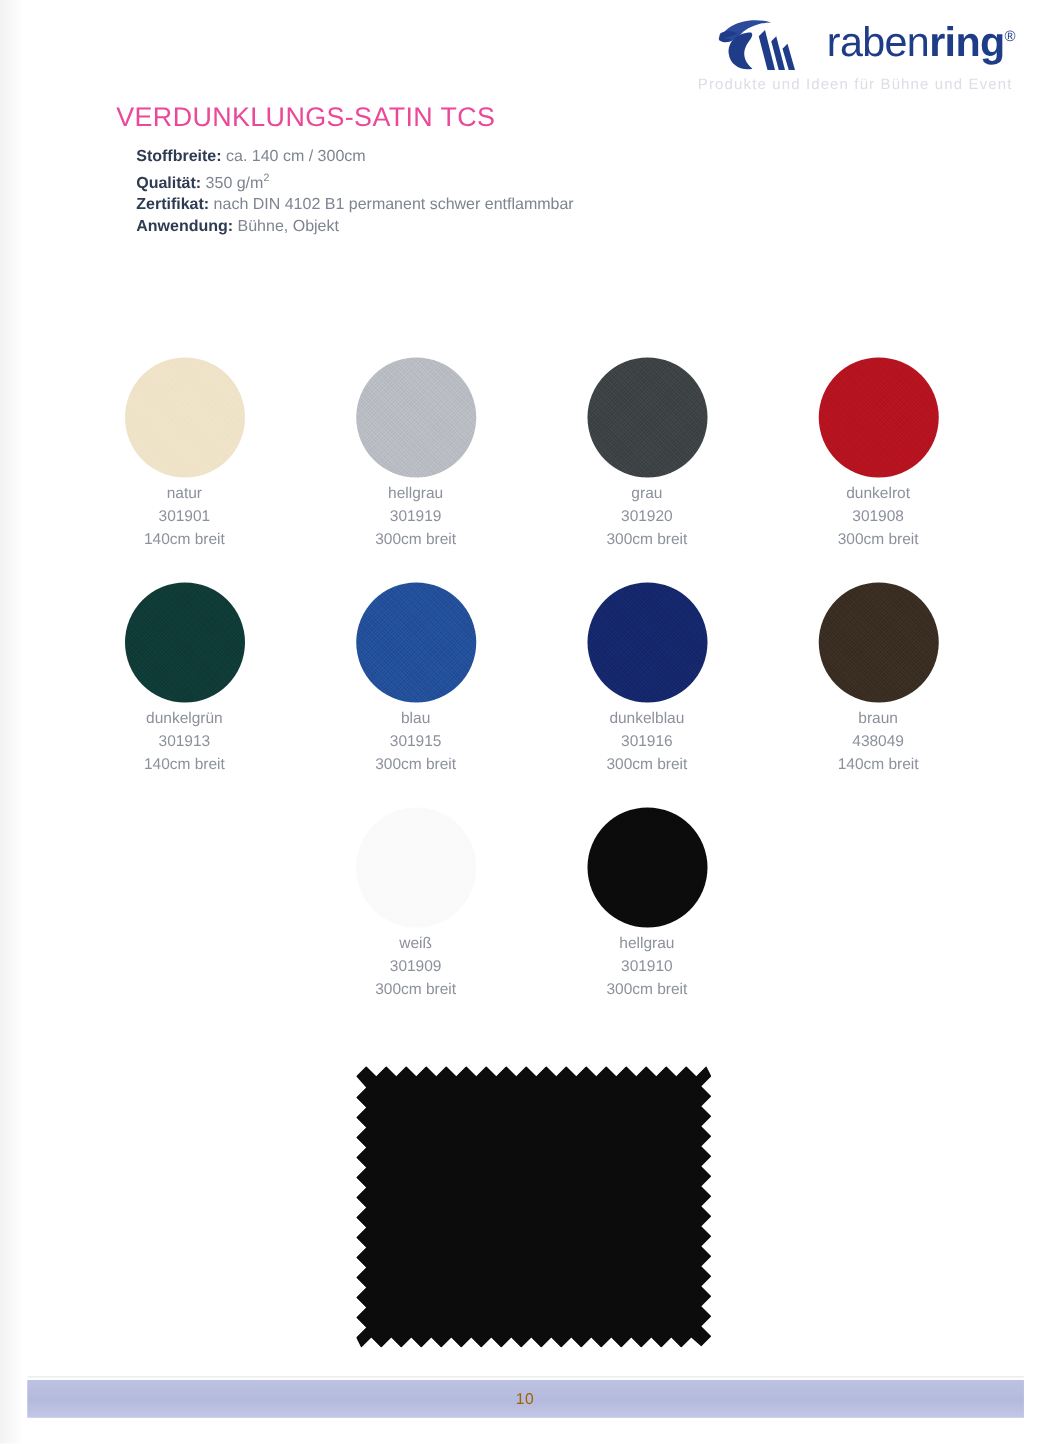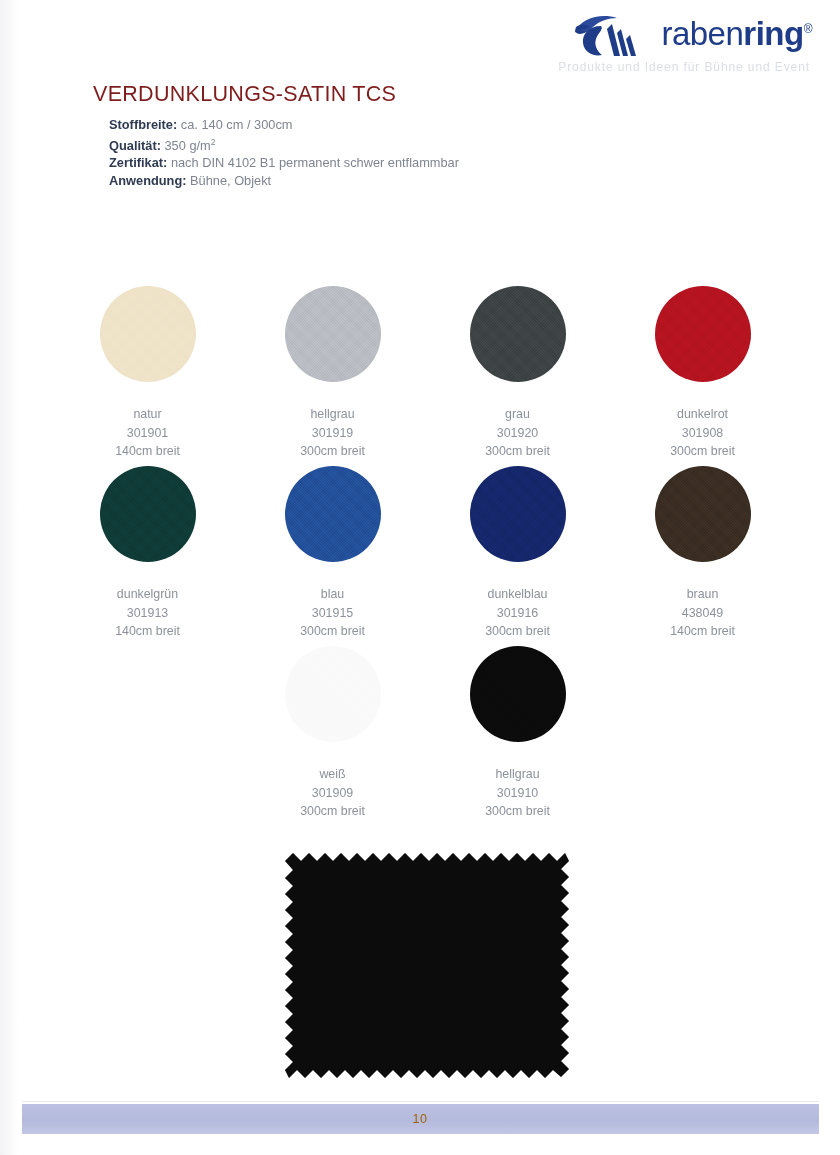--- a/index.html
+++ b/index.html
@@ -120,21 +120,21 @@
     content: "";
     position: absolute;
     inset: 0;
     border-radius: 50%;
     background-image:
       repeating-linear-gradient(45deg, rgba(255,255,255,.05) 0 1px, rgba(0,0,0,.05) 1px 2px),
       repeating-linear-gradient(-45deg, rgba(255,255,255,.035) 0 1px, rgba(0,0,0,.035) 1px 2px);
     mix-blend-mode: overlay;
   }
   .caption {
-    margin-top: 23px;
+    margin-top: 3px;
     text-align: center;
     font-size: 12.4px;
     color: #8C919B;
     line-height: 18.6px;
   }
 
   
   .big-swatch-wrap {
     position: absolute;
     left: 277px;
@@ -205,21 +205,21 @@
         <path d="M59 23 L65 44 L60 44 L55 27 Z" fill="#1F3C88"></path>
       </svg>
     </span>
     <span class="logo-word">
       <span class="w-light">raben</span><span class="w-bold">ring</span><span class="logo-reg">®</span>
     </span>
   </div>
   <div class="logo-tagline" style="color: rgb(220, 222, 230);">Produkte und Ideen für Bühne und Event</div>
 </div>
 
-<div class="title" style="color: #7f1d1d;">VERDUNKLUNGS-SATIN TCS</div>
+<div class="title" style="color: #ec4899;">VERDUNKLUNGS-SATIN TCS</div>
 
 <div class="specs">
   <div>
     <span class="k">Stoffbreite:</span>
     <span>ca. 140 cm / 300cm</span>
   </div>
   <div>
     <span class="k">Qualität:</span>
     <span>350 g/m</span><sup>2</sup>
   </div>

